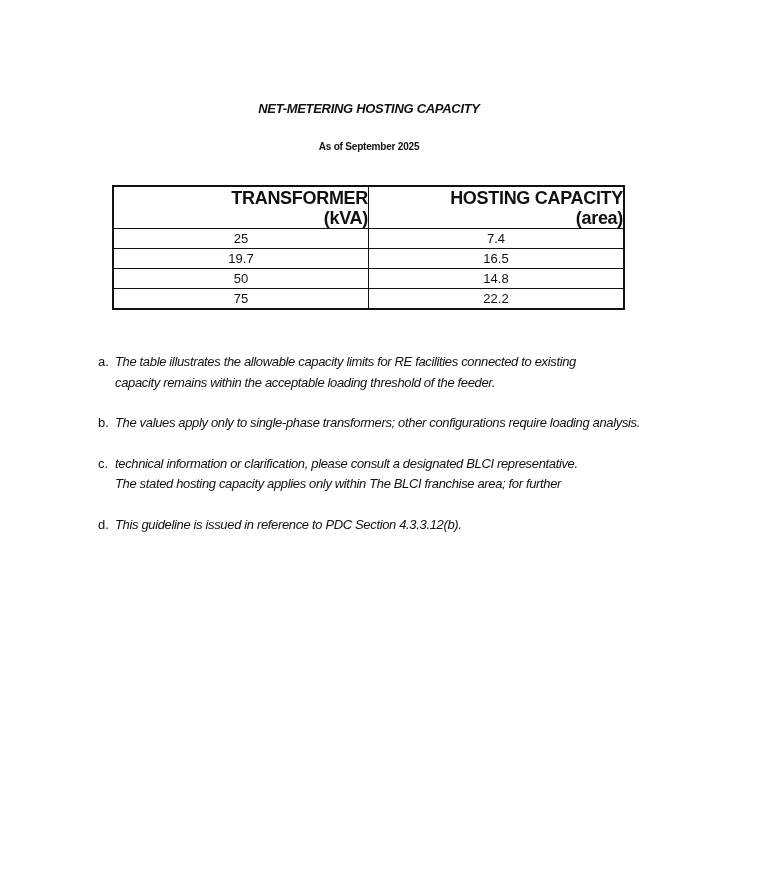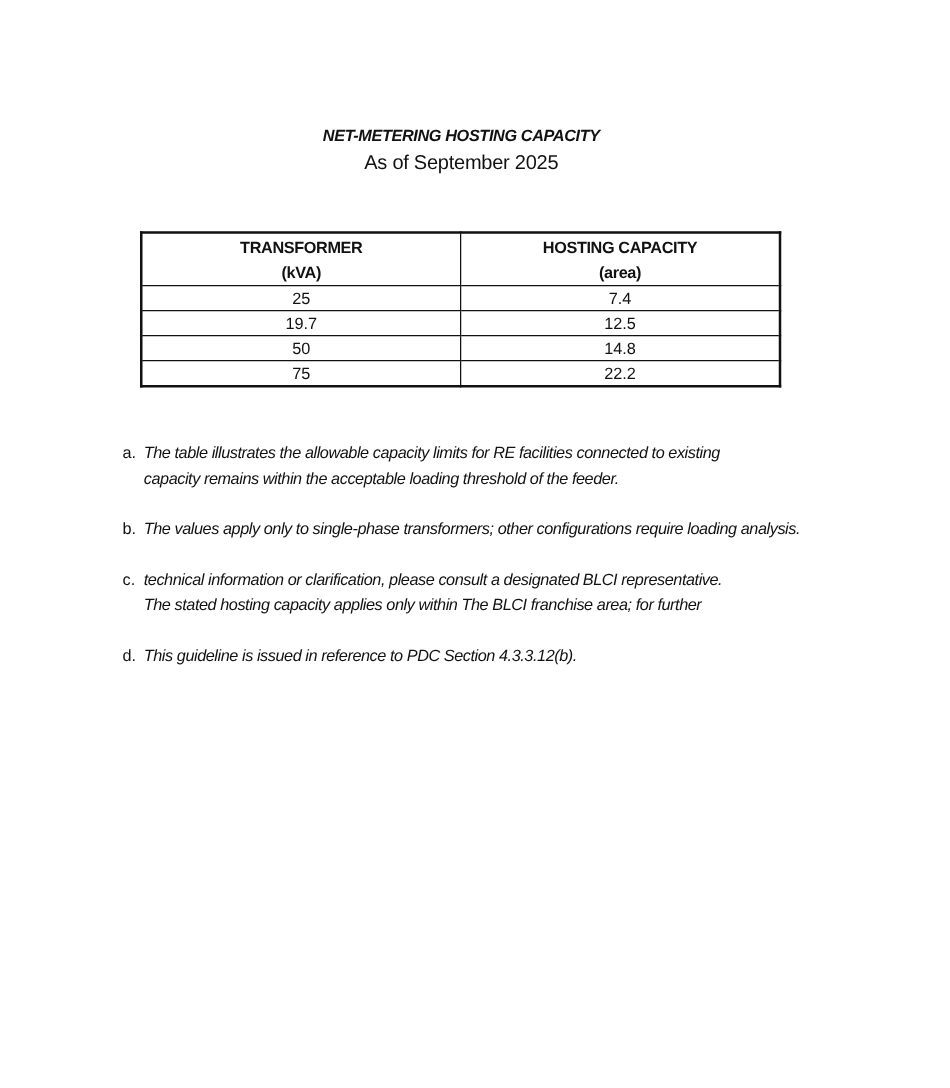--- a/index.html
+++ b/index.html
@@ -1,21 +1,21 @@
 <!DOCTYPE html>
 <html><head>
 <meta charset="utf-8">
 <style>
   html, body { margin: 0; padding: 0; background: #ffffff; }
   body { width: 760px; height: 870px; position: relative; font-family: "Liberation Sans", sans-serif; color: #111; }
   .title { position: absolute; left: 0; width: 738px; top: 101px; text-align: center; font-weight: bold; font-size: 13px; letter-spacing: -0.3px; font-style: italic; }
-  .subtitle { position: absolute; left: 0; width: 738px; top: 122px; text-align: center; font-weight: normal; font-size: 16px; letter-spacing: -0.2px; }
+  .subtitle { position: absolute; left: 0; width: 738px; top: 141px; text-align: center; font-weight: bold; font-size: 10px; letter-spacing: -0.2px; }
   table.cap { position: absolute; left: 112px; top: 185px; width: 513px; border-collapse: collapse; border: 2px solid #111; font-size: 13px; }
   table.cap th, table.cap td { border: 1.5px solid #111; text-align: center; padding: 0; }
-  table.cap th { font-weight: bold; font-size: 13px; height: 41px; line-height: 20px; letter-spacing: -0.3px; width: 50%; }
+  table.cap th { font-weight: bold; font-size: 18px; height: 41px; line-height: 20px; letter-spacing: -0.3px; width: 50%; text-align: right; }
   table.cap td { height: 19px; line-height: 19px; }
   ol.notes { position: absolute; left: 98px; top: 352px; width: 620px; margin: 0; padding: 0; list-style: none; font-size: 13px; }
   ol.notes li { position: relative; padding-left: 17px; line-height: 20.5px; margin-bottom: 20px; }
   ol.notes li .marker { position: absolute; left: 0; top: 0; font-style: normal; }
   ol.notes li .text { font-style: italic; letter-spacing: -0.35px; display: block; }
 </style>
 </head>
 <body>
 
 <div class="title">NET-METERING HOSTING CAPACITY</div>
@@ -34,21 +34,21 @@
       </th>
     </tr>
   </thead>
   <tbody>
     <tr>
       <td>25</td>
       <td>7.4</td>
     </tr>
     <tr>
       <td>19.7</td>
-      <td>12.5</td>
+      <td>16.5</td>
     </tr>
     <tr>
       <td>50</td>
       <td>14.8</td>
     </tr>
     <tr>
       <td>75</td>
       <td>22.2</td>
     </tr>
   </tbody>

